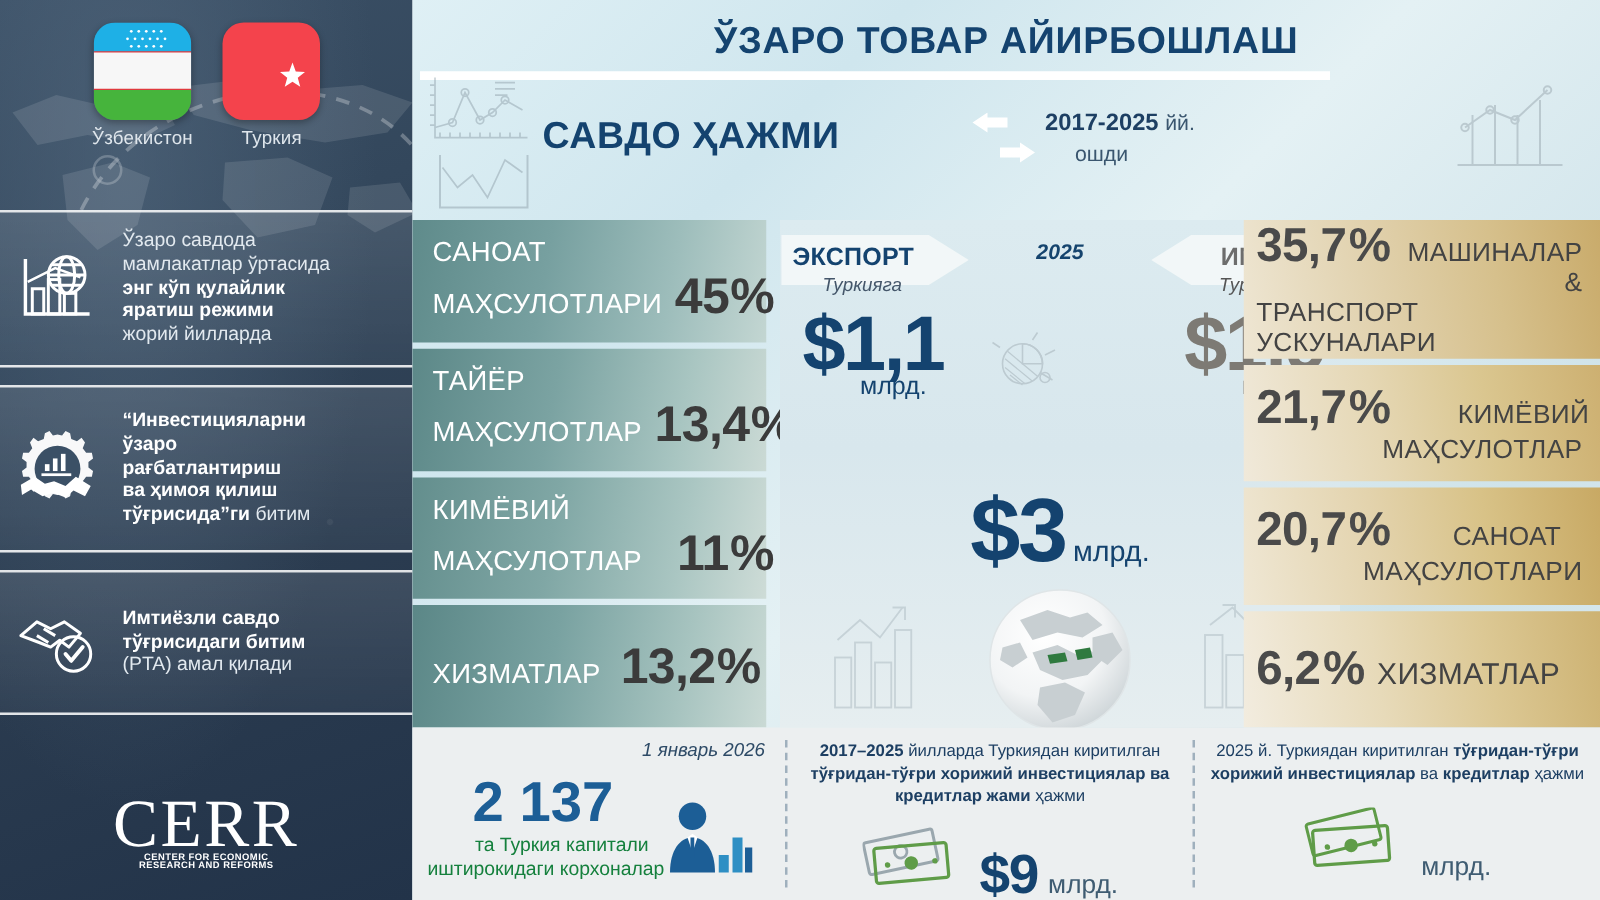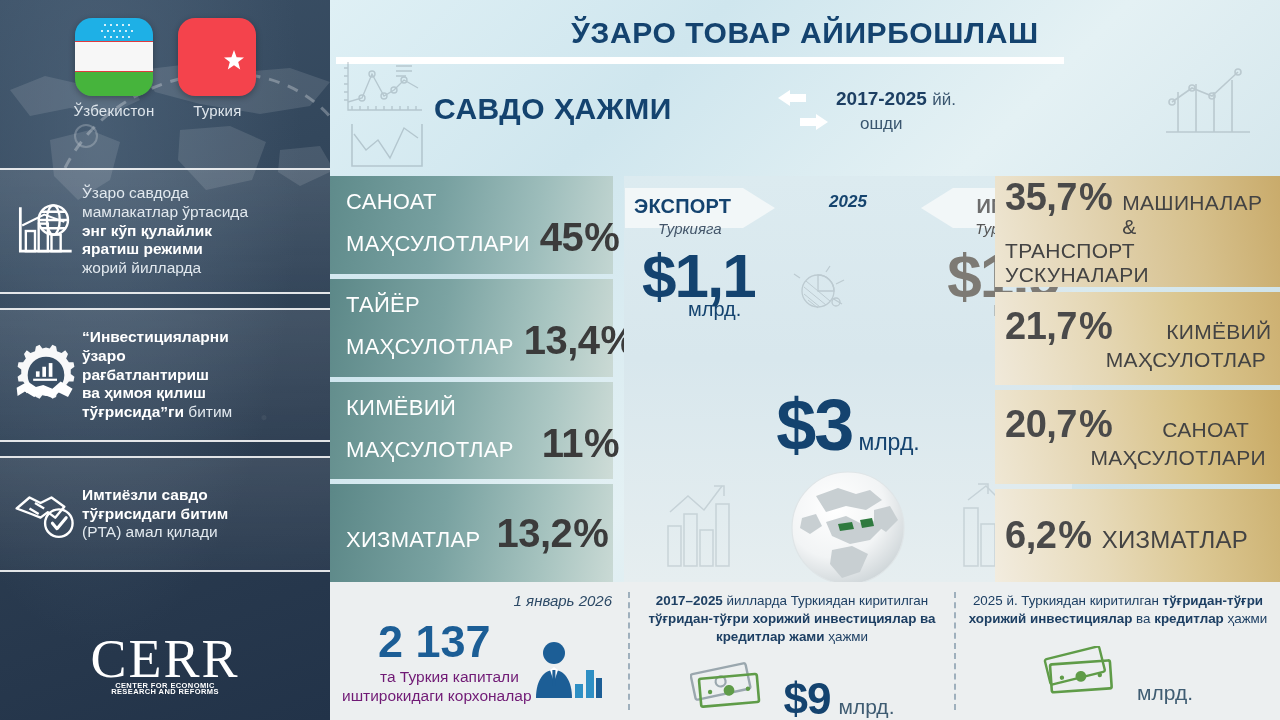--- a/index.html
+++ b/index.html
@@ -37,21 +37,21 @@
   .flag-uz .r1{ position:absolute; left:0; top:30%; width:100%; height:2px; background:#e03a3e; }
   .flag-uz .r2{ position:absolute; left:0; top:68%; width:100%; height:2px; background:#e03a3e; }
   .flag-tr{ background:#f4434c; }
   .flag-label{ color:#dfe6ec; font-size:15px; letter-spacing:.2px; }
 
   .side-block{
     position:absolute; left:0; width:330px;
     background:linear-gradient(180deg, rgba(255,255,255,.10), rgba(255,255,255,.03));
     border-top:2px solid rgba(255,255,255,.85);
     border-bottom:2px solid rgba(255,255,255,.85);
-    display:flex; align-items:center; gap:0; padding:10px 14px 10px 10px; z-index:5;
+    display:flex; align-items:center; gap:16px; padding:10px 14px 10px 10px; z-index:5;
   }
   .side-block .ico{ flex:0 0 72px; height:72px; display:flex; align-items:center; justify-content:center; }
   .side-block .txt{ color:#ffffff; font-size:15.5px; line-height:1.22; }
   .side-block .txt .b{ font-weight:bold; }
   .side-block .txt .n{ font-weight:normal; color:#e2e9ef; }
 
   .cerr{ position:absolute; left:0; bottom:24px; width:330px; text-align:center; z-index:5; }
   .cerr-main{ color:#fff; font-family:"Liberation Serif", serif; font-size:54px; letter-spacing:2px; line-height:.95; }
   .cerr-sub{ color:#fff; font-size:7.5px; letter-spacing:.4px; font-weight:bold; line-height:1.25; margin-top:-4px; }
 
@@ -92,21 +92,21 @@
 
   .row-r{ flex:1; position:relative; display:flex; flex-direction:column; justify-content:center;
     padding:0 14px 0 10px;
     background:linear-gradient(260deg,#c9ab6b 0%,#d6c08c 30%,#e0d0ab 60%,#eee6d3 100%); }
   .col-right .row-r:nth-child(2){ background:linear-gradient(260deg,#cdb071 0%,#dac68f 32%,#e5d7b4 62%,#f0e9da 100%); }
   .col-right .row-r:nth-child(3){ background:linear-gradient(260deg,#c8a964 0%,#d8c287 32%,#e3d3ad 62%,#efe7d4 100%); }
   .col-right .row-r:nth-child(4){ background:linear-gradient(260deg,#cdb272 0%,#dcc894 32%,#e7dab9 62%,#f2ecdf 100%); }
 
   .ln{ display:flex; align-items:baseline; }
   .ln.end{ justify-content:flex-end; }
-  .ln.start{ justify-content:flex-start; }
+  .ln.start{ justify-content:flex-start;text-align:right; }
   .cat-l{ color:#ffffff; font-size:22px; letter-spacing:.3px; }
   .pct-l{ color:#3b3b3b; font-size:40px; font-weight:bold; letter-spacing:-.5px; margin-left:10px; }
   .cat-r{ color:#434343; font-size:21px; letter-spacing:.3px; }
   .pct-r{ color:#4a4a4a; font-size:38px; font-weight:bold; letter-spacing:-.5px; margin-right:10px; }
 
   
   .center{ position:absolute; left:283px; top:0; width:448px; height:406px;
     background:linear-gradient(180deg,#dcebf0 0%,#d8e7ed 45%,#e6eef0 100%);margin-left:11px; }
 
   .arrow-exp{ position:absolute; left:1px; top:10px; width:150px; height:44px; }
@@ -131,21 +131,21 @@
   .bars-r{ position:absolute; right:36px; top:302px; width:76px; height:90px; opacity:.4; }
 
   
   .footer{ position:absolute; top:582px; left:0; width:950px; height:138px; background:#eceff0;
      display:flex; }
   .fcell{ position:relative; flex:1; padding:10px 12px; }
   .fsep{ width:0; border-left:2px dashed #9fb0bd; margin:10px 0; }
 
   .fdate{ position:absolute; right:16px; top:10px; color:#2d4a66; font-size:15px; font-style:italic; }
   .fbig{ color:#1c5e96; font-size:45px; font-weight:bold; letter-spacing:0px; }
-  .fnote{ color:#701a75; font-size:15.5px; line-height:1.2; }
+  .fnote{ color:#15803d; font-size:15.5px; line-height:1.2; }
   .fhead{ color:#1d3f63; font-size:13.4px; line-height:1.35; text-align:center; }
   .fhead .b{ font-weight:bold; }
   .famt{ display:flex; align-items:baseline; justify-content:center; gap:8px; }
   .famt .n{ color:#14436f; font-size:44px; font-weight:bold; letter-spacing:-1px; }
   .famt .u{ color:#3f5c72; font-size:21px; }
   .biz-ic{ position:absolute; right:26px; bottom:16px; width:72px; height:64px; }
   .money-ic{ width:86px; height:54px; flex:0 0 auto; }
 </style>
 </head>
 <body>

